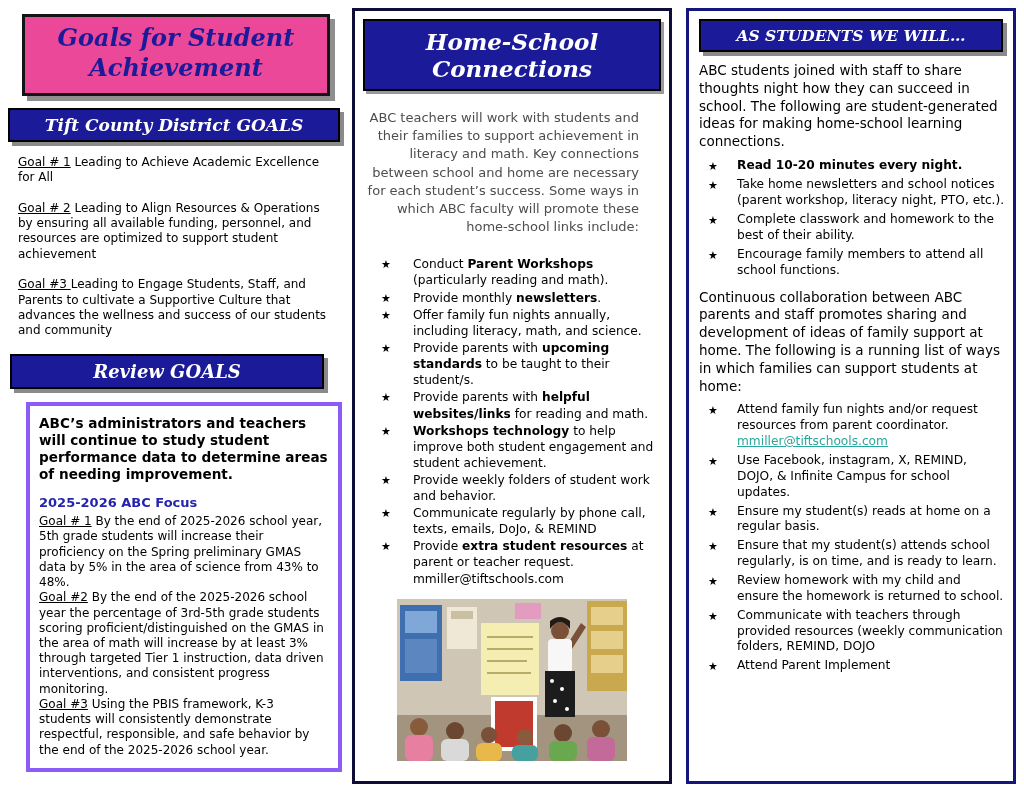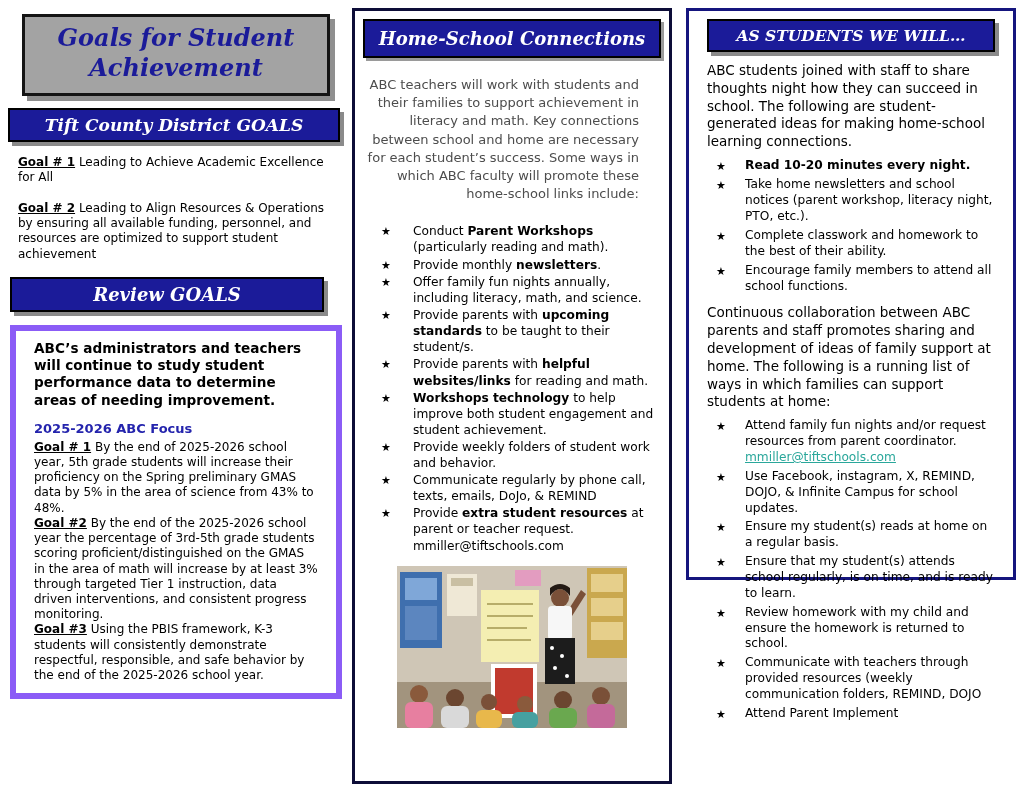--- a/index.html
+++ b/index.html
@@ -8,53 +8,53 @@
     background:#ffffff;
     font-family:"DejaVu Sans","Liberation Sans",sans-serif;
     position:relative; overflow:hidden;
   }
   .page { position:absolute; inset:0; background:#fff; }
 
   
   .col-left  { position:absolute; left:8px;  top:8px;  width:338px; }
   .col-mid   { position:absolute; left:352px; top:8px; width:320px; height:776px;
                border:3px solid #0d0d38; background:#fff; padding:6px 6px 8px; }
-  .col-right { position:absolute; left:686px; top:8px; width:330px; height:572px;
-               border:3px solid #15157e; background:#fff; padding:6px 16px; }
+  .col-right { position:absolute; left:686px; top:8px; width:330px; height:776px;
+               border:3px solid #15157e; background:#fff; padding:6px 8px; }
 
   
   .serif-head { font-family:"DejaVu Serif","Liberation Serif",serif; font-style:italic; font-weight:bold; }
   .navy-bar {
     background:#1b1b99; border:2px solid #000; color:#fff; text-align:center;
     font-family:"DejaVu Serif","Liberation Serif",serif; font-style:italic; font-weight:bold;
     box-shadow:4px 4px 0 #8a8a8a;
   }
   .seg-b  { font-weight:bold; }
-  .seg-bu { font-weight:bold; text-decoration:underline; }
+  .seg-bu { font-weight:normal; text-decoration:underline; }
   .seg-link { color:#2aa79b; text-decoration:underline; cursor:pointer; }
   .star { flex:0 0 22px; text-align:center; font-size:11px; padding-top:2px; color:#000; }
   .bullet-text { flex:1; }
 
   
   .title-box {
-    margin:6px 16px 0 14px; background:#a3a3a3; border:3px solid #141414;
+    margin:6px 16px 0 14px; background:#ec4899; border:3px solid #141414;
     box-shadow:5px 5px 0 #8f8f8f; padding:6px 4px 10px; text-align:center;
   }
   .title-text { font-size:24px; line-height:1.25; color:#1b1b99; }
   .bar-district { margin:12px 6px 0 0; font-size:17px; padding:5px 2px; }
   .bar-school   { margin:15px 22px 0 2px; font-size:18px; padding:5px 2px; }
   .district-goals { margin:13px 12px 0 10px; }
   .goal-para { font-size:12px; line-height:1.28; color:#000; margin-bottom:15px; }
-  .school-box { margin:13px 4px 0 2px; border:6px solid #8b5cf6; padding:9px 18px 10px; background:#fff; }
+  .school-box { margin:13px 4px 0 18px; border:4px solid #8b5cf6; padding:9px 9px 10px; background:#fff; }
   .school-intro { font-size:13.6px; font-weight:bold; line-height:1.26; color:#000; }
   .focus-heading { font-size:13px; font-weight:bold; color:#2424ad; margin:12px 0 4px; }
   .focus-goal { font-size:12px; line-height:1.27; color:#000; margin-bottom:0; }
 
   
-  .mid-header { margin:2px 2px 0; font-size:18px; padding:7px 2px; box-shadow:3px 3px 0 #9a9a9a; }
+  .mid-header { margin:2px 2px 0; font-size:23px; padding:7px 2px; box-shadow:3px 3px 0 #9a9a9a; }
   .mid-intro  { margin:18px 24px 0 4px; font-size:13px; color:#4d4d4d; line-height:1.4;text-align:right; }
   .mid-bullets { margin:20px 4px 0 14px; }
   .mid-bullet  { display:flex; font-size:12.2px; line-height:1.32; color:#000; margin-bottom:1px; }
   .mid-bullet .star { margin-right:16px; }
   .photo { display:block; margin:12px auto 0; width:230px; height:162px; }
 
   
   .bar-students { margin:2px 2px 0; font-size:15.5px; padding:5px 2px; }
   .bar-home     { margin:14px 2px 0; font-size:18px; padding:5px 2px; }
   .right-para   { margin:10px 2px 0; font-size:13.5px; line-height:1.32; color:#000; }
@@ -70,20 +70,21 @@
   <div class="col-left">
     <div class="title-box">
       <div class="title-text serif-head">Goals for Student Achievement</div>
     </div>
 
     <div class="navy-bar bar-district">Tift County District GOALS</div>
 
     <div class="district-goals">
         <div class="goal-para"><span class="seg-bu">Goal # 1</span><span>  Leading to Achieve Academic Excellence for All</span></div>
         <div class="goal-para"><span class="seg-bu">Goal # 2</span><span>  Leading to Align Resources &amp; Operations by ensuring all available funding, personnel, and resources are optimized to support student achievement</span></div>
+        <div class="goal-para"><span class="seg-bu">Goal #3 </span><span> Leading to Engage Students, Staff, and Parents to cultivate a Supportive Culture that advances the wellness and success of our students and community</span></div>
       </div>
 
     <div class="navy-bar bar-school">Review GOALS</div>
 
     <div class="school-box">
       <div class="school-intro">ABC’s administrators and teachers will continue to study student performance data to determine areas of needing improvement.</div>
       <div class="focus-heading">2025-2026 ABC Focus</div>
       <div>
           <div class="focus-goal"><span class="seg-bu">Goal # 1</span><span>  By the end of 2025-2026 school year, 5th grade students will increase their proficiency on the Spring preliminary GMAS data by 5% in the area of science from 43% to 48%.</span></div>
           <div class="focus-goal"><span class="seg-bu">Goal #2</span><span>  By the end of the 2025-2026 school year the percentage of 3rd-5th grade students scoring proficient/distinguished on the GMAS in the area of math will increase by at least 3% through targeted Tier 1 instruction, data driven interventions, and consistent progress monitoring.</span></div>

